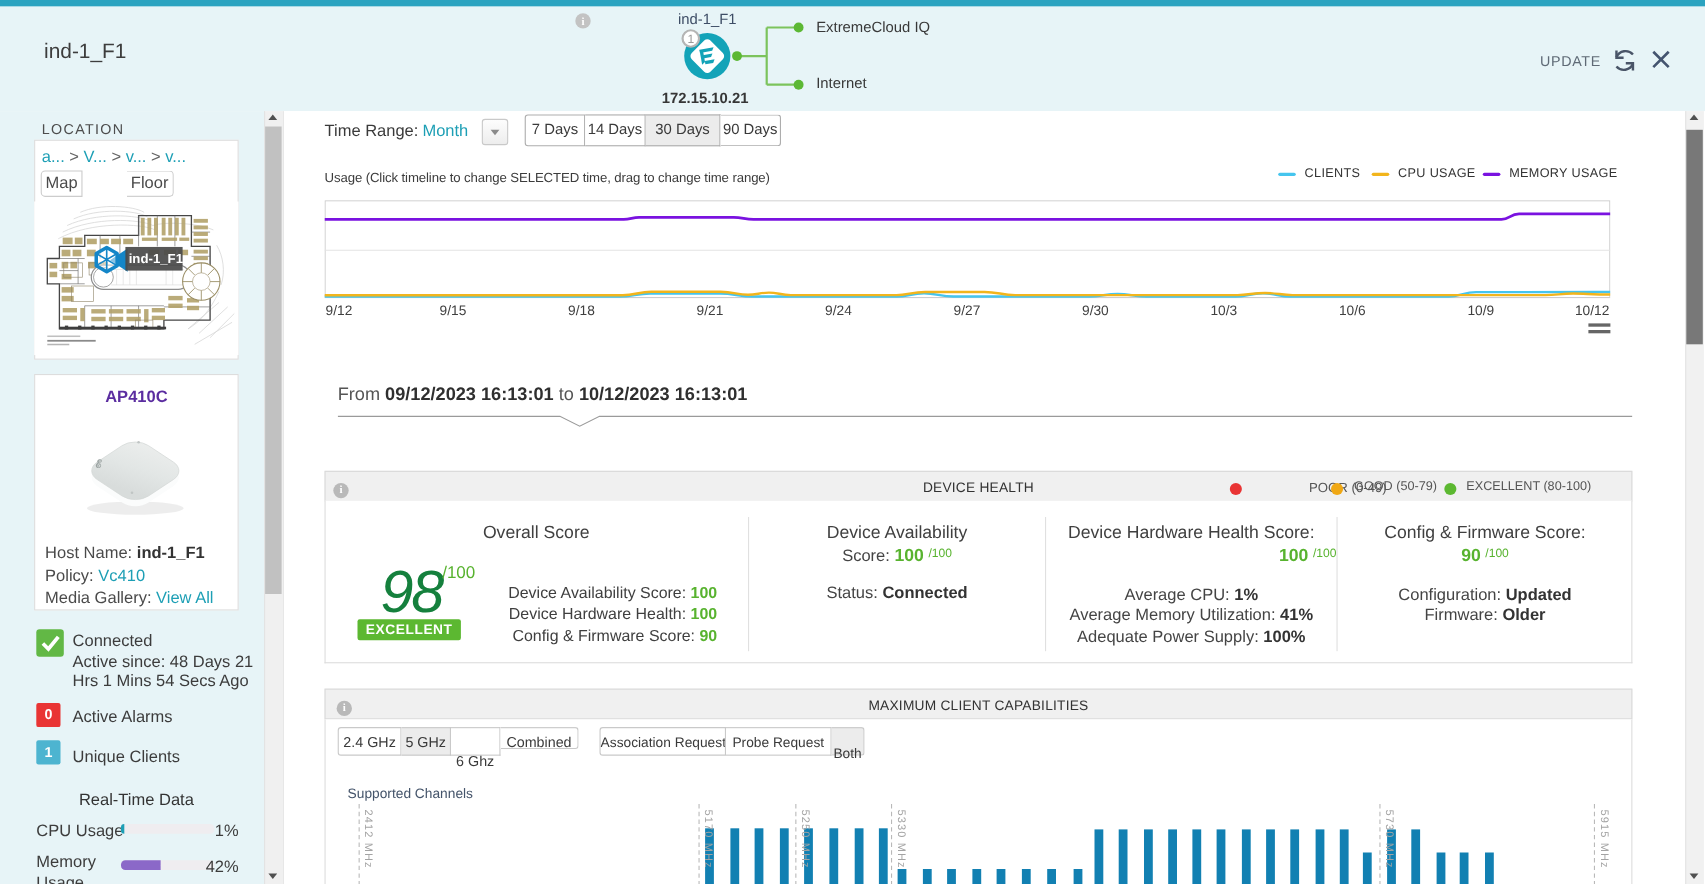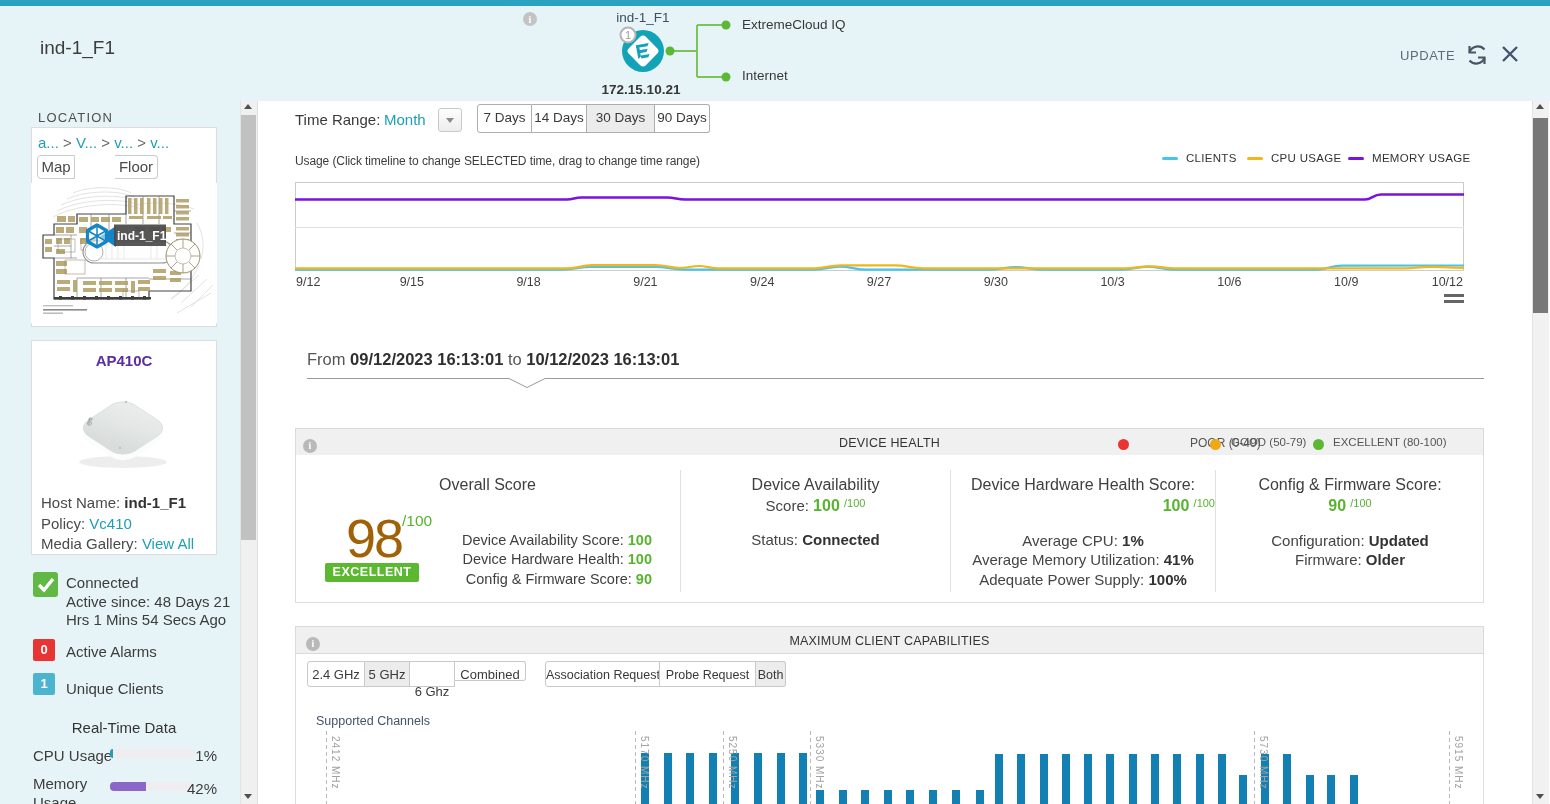--- a/index.html
+++ b/index.html
@@ -290,21 +290,21 @@
   <div class="abs" style="left:1231px; top:436px; font-size:11.5px; color:#555;">GOOD (50-79)</div>
   <div class="abs" style="left:1313px; top:439px; width:11px; height:11px; border-radius:50%; background:#5cb831;"></div>
   <div class="abs" style="left:1333px; top:436px; font-size:11.5px; color:#555;">EXCELLENT (80-100)</div>
   <div class="abs card" style="left:295px; top:455px; width:1189px; height:148px; border-top:none;"></div>
   <div class="abs" style="left:680px; top:470px; width:1px; height:122px; background:#e0e0e0;"></div>
   <div class="abs" style="left:950px; top:470px; width:1px; height:122px; background:#e0e0e0;"></div>
   <div class="abs" style="left:1215px; top:470px; width:1px; height:122px; background:#e0e0e0;"></div>
 
   <div class="abs" style="left:295px; top:476px; width:385px; text-align:center; font-size:16px; color:#404040;">Overall Score</div>
   <div class="abs" style="left:329px; top:507px; width:120px; text-align:center; white-space:nowrap;">
-    <span style="font-size:54px; color:#a16207; letter-spacing:-2px;">98</span><span style="font-size:15.5px; color:#58b32f; vertical-align:31px; letter-spacing:0;">/100</span>
+    <span style="font-size:54px; color:#15803d; letter-spacing:-2px;font-style:italic;">98</span><span style="font-size:15.5px; color:#58b32f; vertical-align:31px; letter-spacing:0;">/100</span>
   </div>
   <div class="abs" style="left:325px; top:563px; width:94px; height:19px; background:#5cb831; border-radius:2px; color:#fff; font-size:12.5px; font-weight:bold; text-align:center; line-height:19px; letter-spacing:0.5px;">EXCELLENT</div>
   <div class="abs" style="left:455px; top:531px; width:197px; font-size:14.5px; color:#3f3f3f; line-height:19.3px; text-align:right;">
     Device Availability Score: <b class="g">100</b><br>
     Device Hardware Health: <b class="g">100</b><br>
     Config &amp; Firmware Score: <b class="g">90</b>
   </div>
 
   <div class="abs" style="left:681px; top:476px; width:269px; text-align:center; font-size:16px; color:#404040;">Device Availability</div>
   <div class="abs" style="left:681px; top:497px; width:269px; text-align:center; font-size:15px; color:#444;">Score: <b class="g" style="font-size:16px;">100</b> <span class="grn" style="font-size:11px; vertical-align:4px;">/100</span></div>
@@ -331,21 +331,21 @@
   <div class="abs" style="left:295px; top:654px; width:1189px; height:150px; background:#fff; border-left:1px solid #ddd; border-right:1px solid #ddd;"></div>
   <div class="abs" style="left:307px; top:661px; display:flex; font-size:13px; color:#3a3a3a;">
     <div style="border:1px solid #c9c9c9; border-radius:3px 0 0 3px; background:#fff; width:58px; text-align:center; padding-top:5px; height:26px;">2.4 GHz</div>
     <div style="border:1px solid #c9c9c9; border-left:none; background:#ececec; width:45px; text-align:center; padding-top:5px; height:26px;">5 GHz</div>
     <div style="border:1px solid #c9c9c9; border-left:none; background:#fff; width:45px; text-align:center; padding-top:22px; height:26px;">6 Ghz</div>
     <div style="border:1px solid #c9c9c9; border-left:none; border-radius:0 3px 3px 0; background:#fff; width:71px; text-align:center; padding-top:5px; height:20px;">Combined</div>
   </div>
   <div class="abs" style="left:545px; top:661px; display:flex; font-size:12.5px; color:#3a3a3a; white-space:nowrap;">
     <div style="border:1px solid #c9c9c9; border-radius:3px 0 0 3px; background:#fff; width:115px; text-align:center; padding-top:6px; height:26px; overflow:hidden;">Association Request</div>
     <div style="border:1px solid #c9c9c9; border-left:none; background:#fff; width:96px; text-align:center; padding-top:6px; height:26px;">Probe Request</div>
-    <div style="border:1px solid #c9c9c9; border-left:none; border-radius:0 3px 3px 0; background:#ececec; width:30px; text-align:center; padding-top:6px; height:26px;">Both</div>
+    <div style="border:1px solid #c9c9c9; border-left:none; border-radius:0 3px 3px 0; background:#ececec; width:30px; text-align:center; padding-top:16px; height:26px;">Both</div>
   </div>
   <div class="abs" style="left:316px; top:714px; font-size:12.5px; color:#44546a;">Supported Channels</div>
   <svg class="abs" style="left:296px; top:728px;" width="1236" height="76" viewBox="0 0 1236 76">
     <g stroke="#b9b9b9" stroke-dasharray="4 3">
       <line x1="30.5" y1="3" x2="30.5" y2="76"></line>
       <line x1="339.5" y1="3" x2="339.5" y2="76"></line>
       <line x1="427.5" y1="3" x2="427.5" y2="76"></line>
       <line x1="514.5" y1="3" x2="514.5" y2="76"></line>
       <line x1="958.5" y1="3" x2="958.5" y2="76"></line>
       <line x1="1153.5" y1="3" x2="1153.5" y2="76"></line>

